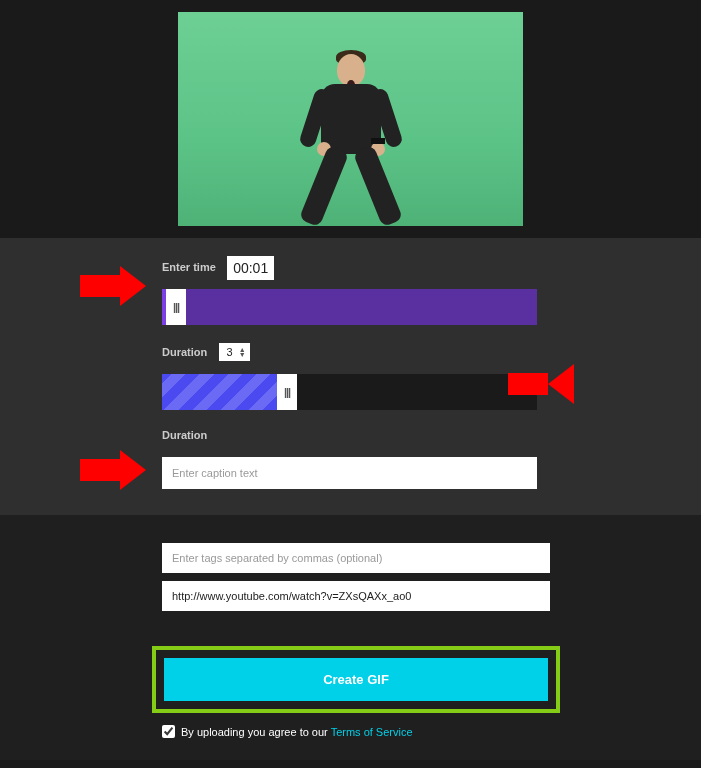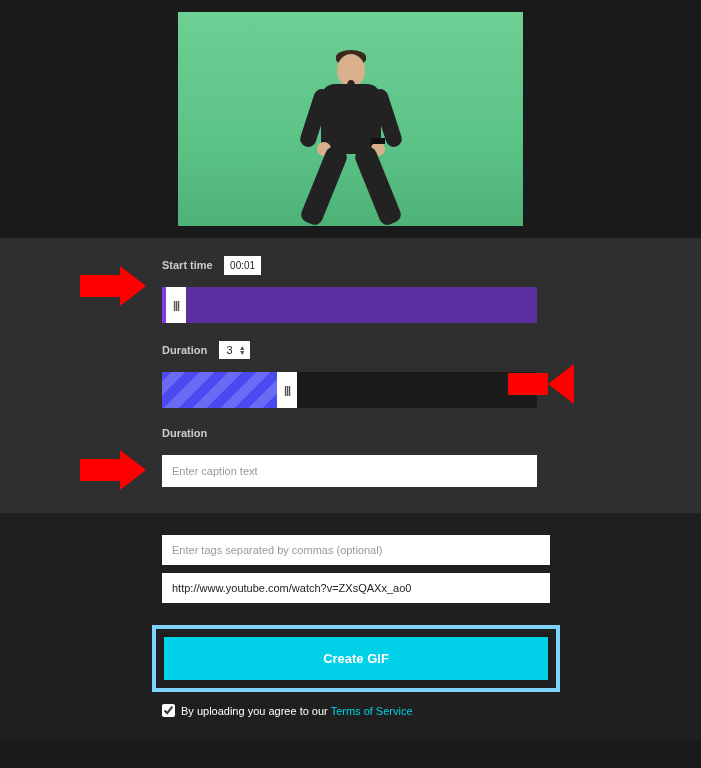--- a/index.html
+++ b/index.html
@@ -79,21 +79,21 @@
   .label {
     color: #ccc;
     font-weight: bold;
     font-size: 11px;
     display: inline-block;
     margin-bottom: 8px;
   }
   .time-box {
     background: #fff;
     color: #222;
-    font-size: 10px;
+    font-size: 14px;
     padding: 4px 6px;
     margin-left: 8px;
     display: inline-block;
     vertical-align: middle;
   }
   .spin-box {
     background: #fff;
     color:#222;
     font-size:11px;
     padding: 3px 4px 3px 8px;
@@ -141,34 +141,34 @@
     border: none;
     padding: 10px 10px;
     font-size: 11px;
     color: #222;
     font-family: inherit;
   }
   .caption-input::placeholder, .text-input::placeholder { color:#999; }
   
   .bottom-section {
     background: #1f1f1f;
-    padding: 22px 0 22px 0;
+    padding: 28px 0 22px 0;
     position:relative;
   }
   .bottom-inner {
     margin-left: 162px;
     width: 388px;
     position:relative;
   }
   .text-input { margin-bottom: 8px; height:30px; padding:6px 10px;}
   
   .create-wrap {
-    border: 4px solid #7dd3fc;
+    border: 4px solid #84cc16;
     padding: 8px;
-    margin: 14px -10px 4px -10px;
+    margin: 27px -10px 4px -10px;
     position:relative;
   }
   .create-btn {
     width: 100%;
     background: #00d0e8;
     color: #fff;
     border: none;
     padding: 14px 0;
     font-weight: bold;
     font-size: 13px;
@@ -251,21 +251,21 @@
     </div>
 
     <div class="arrow arrow-right" style="top:232px; left:80px;">
       <div class="shaft"></div>
         <div class="head"></div>
     </div>
 
     <div class="inner">
       
       <div style="margin-bottom:8px;">
-        <span class="label">Start time</span>
+        <span class="label">Enter time</span>
         <span class="time-box">00:01</span>
       </div>
       <div class="track track-bg-purple">
         <div class="played"></div>
         <div class="handle" style="left:4px;">
             <span class="handle-lines">|||</span>
           </div>
       </div>
 
       

